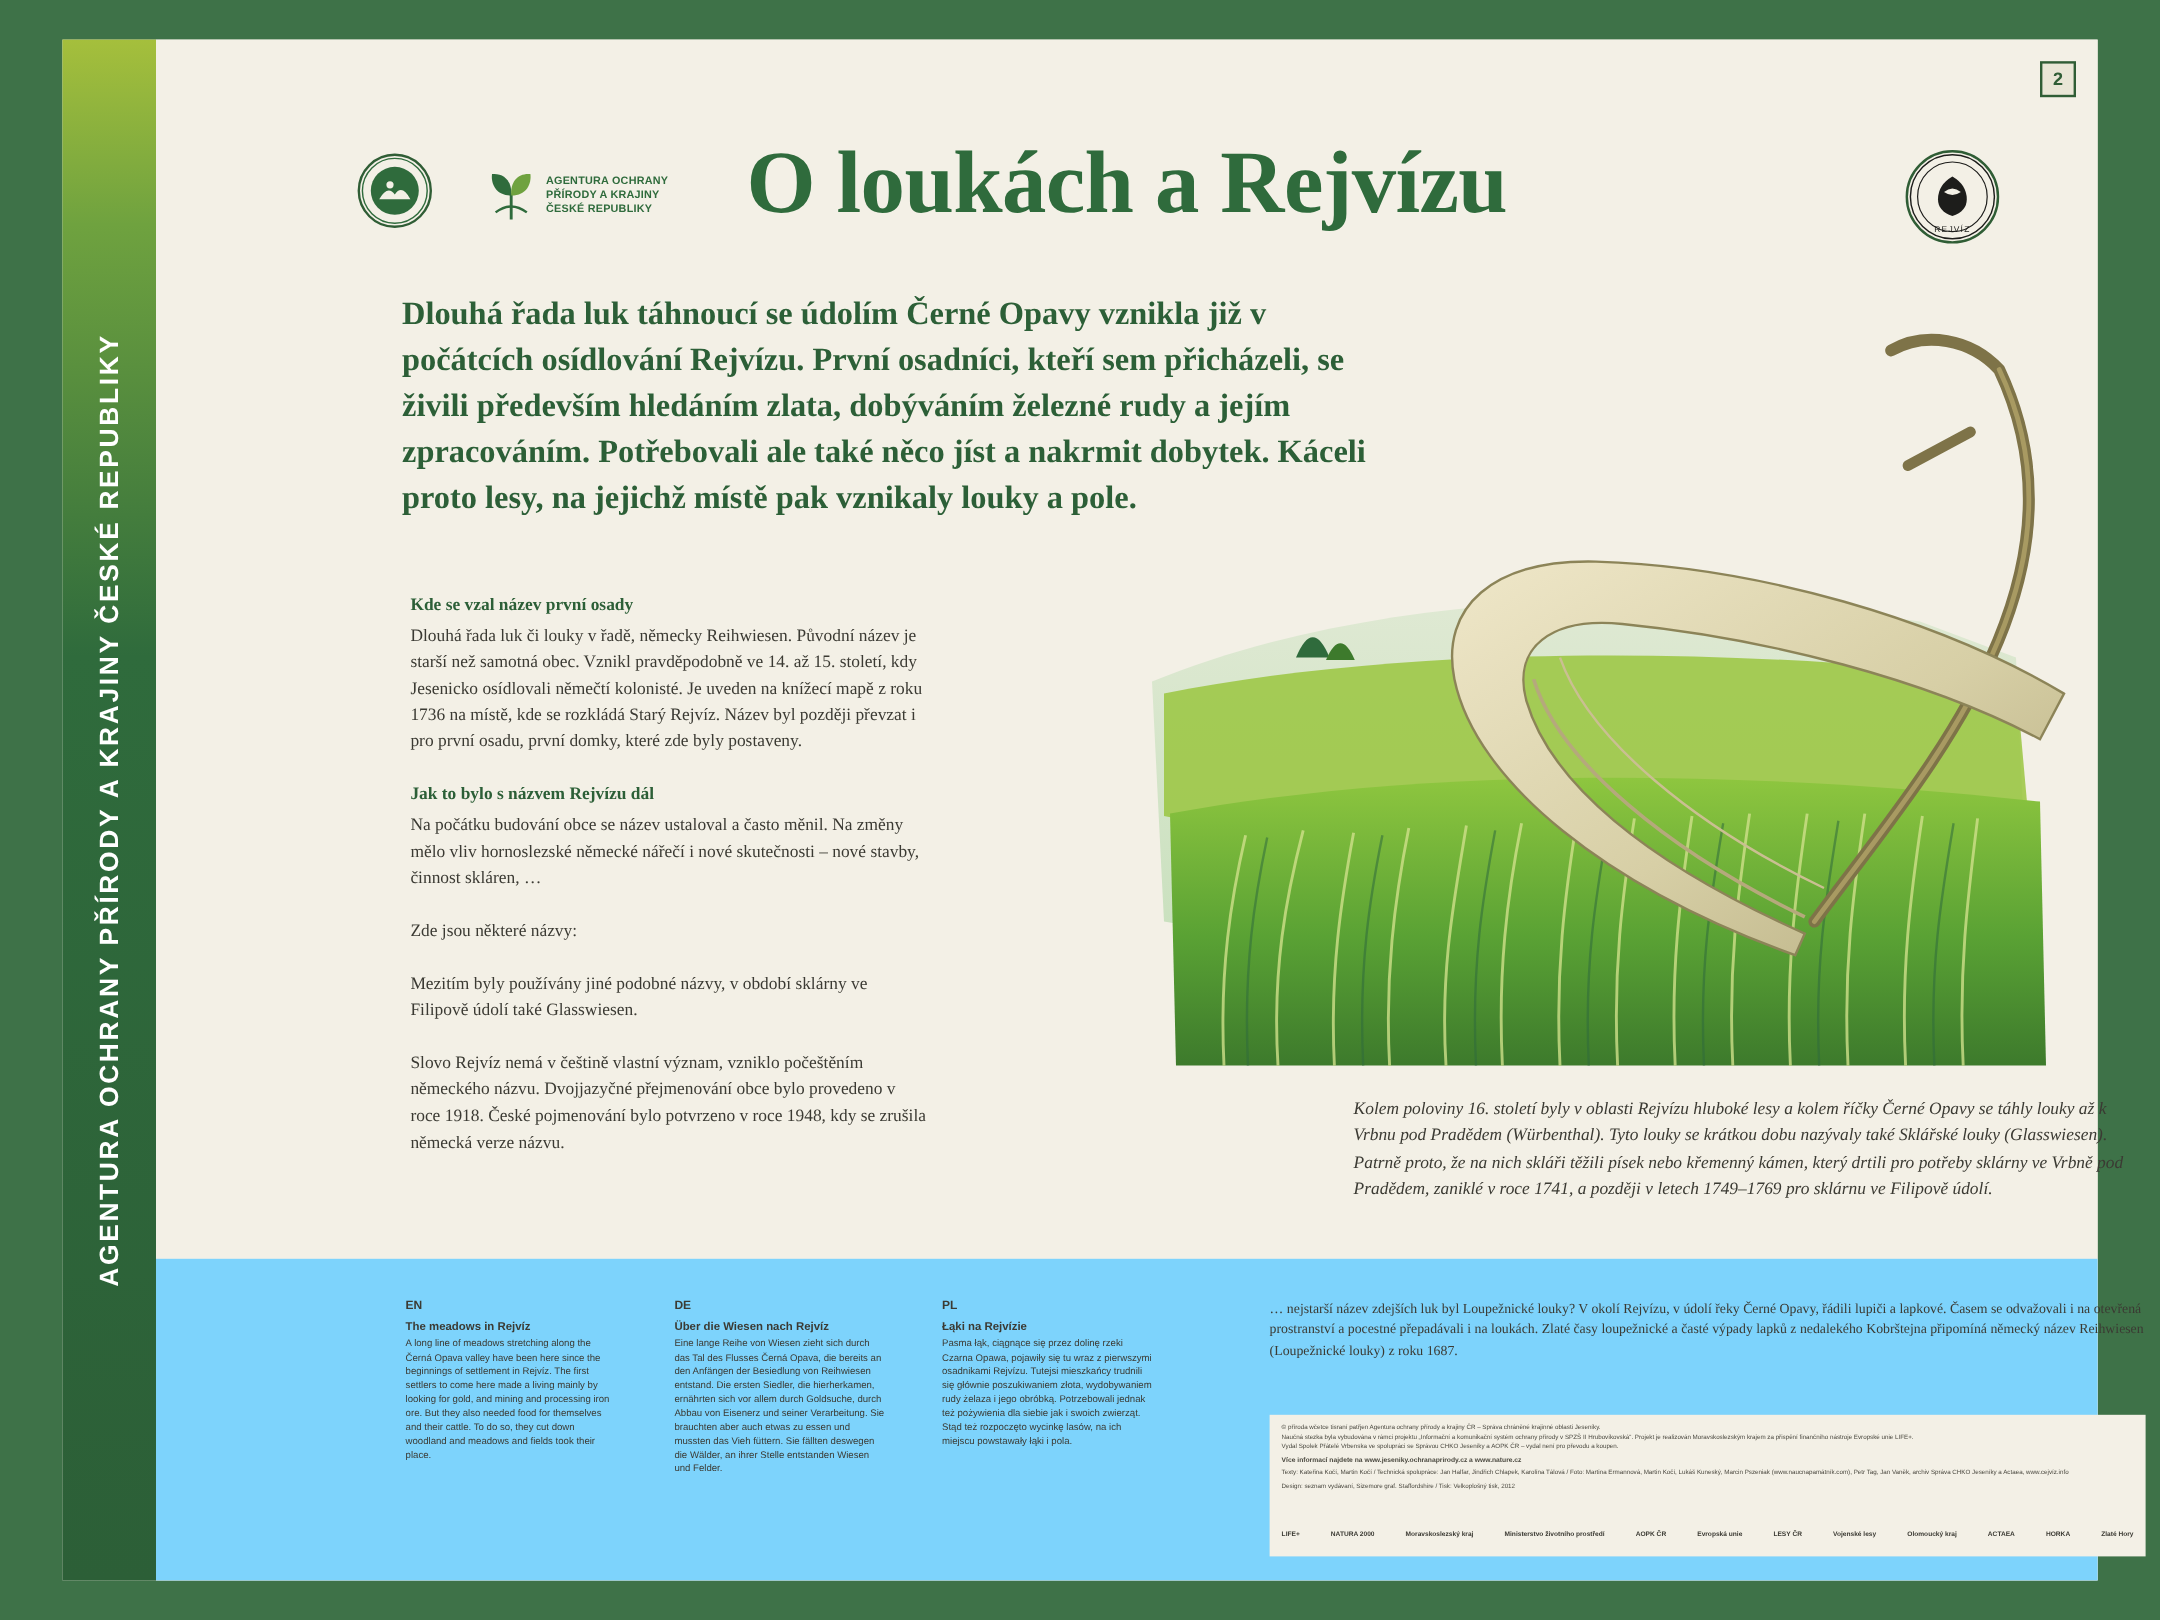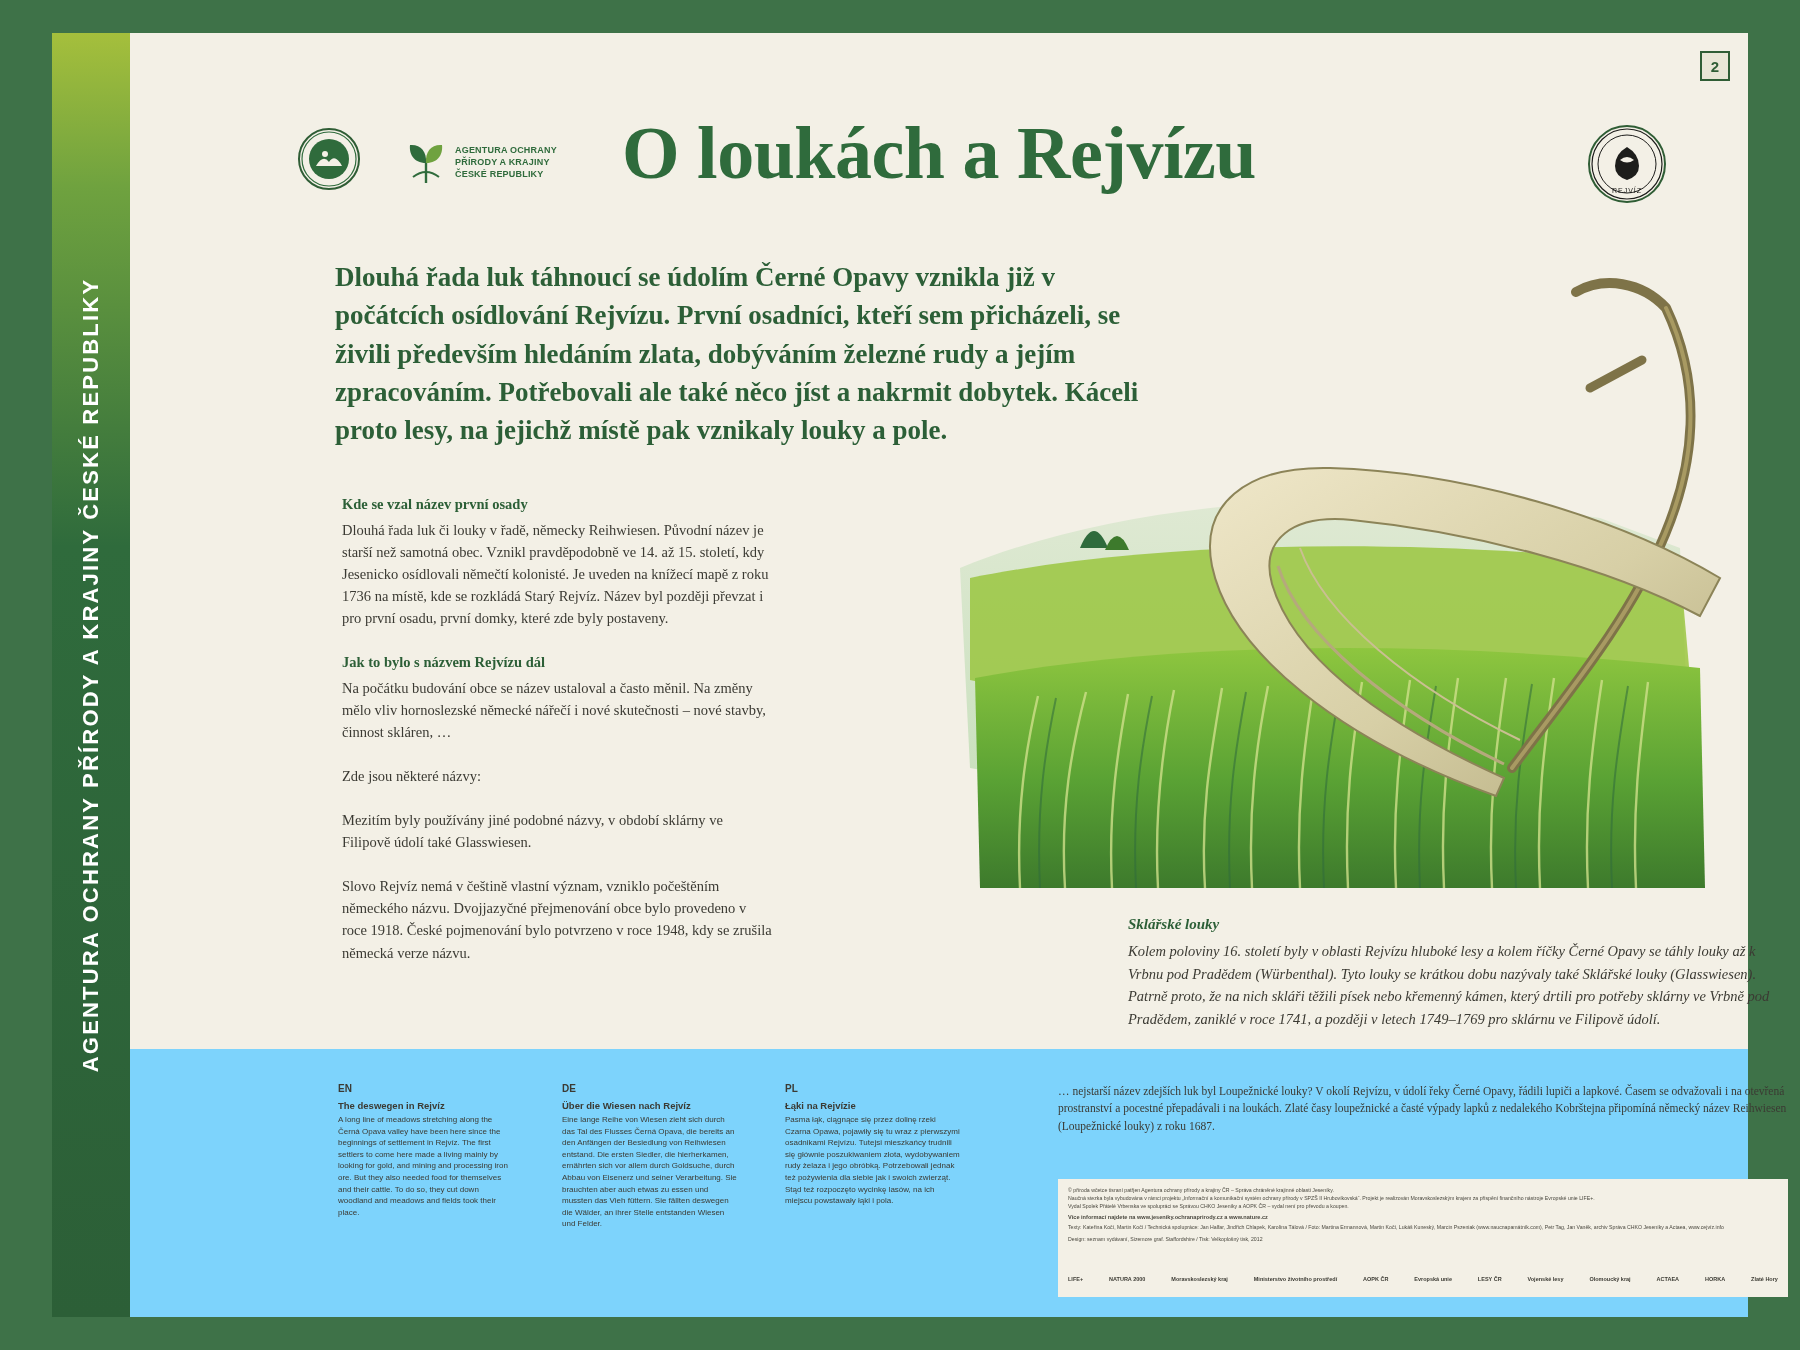--- a/index.html
+++ b/index.html
@@ -81,21 +81,21 @@
     text-align:center;
     color:#2f6b3c;
     font-family:"Liberation Serif", serif;
     font-weight:bold;
     font-size:74px;
     letter-spacing:-0.5px;
   }
   
   .intro{
     position:absolute;
-    left:205px;top:225px;width:830px;
+    left:205px;top:209px;width:830px;
     color:#2c5f37;
     font-weight:bold;
     font-size:27px;
     line-height:1.42;
   }
   
   .col-left{
     position:absolute;
     left:192px;top:460px;width:430px;
     color:#3b3a33;
@@ -306,30 +306,29 @@
       <h3>Jak to bylo s názvem Rejvízu dál</h3>
       <p>Na počátku budování obce se název ustaloval a často měnil. Na změny mělo vliv hornoslezské německé nářečí i nové skutečnosti – nové stavby, činnost skláren, …</p>
 
       <p class="lead-line">Zde jsou některé názvy:</p>
 
       <p>Mezitím byly používány jiné podobné názvy, v období sklárny ve Filipově údolí také Glasswiesen.</p>
       <p>Slovo Rejvíz nemá v češtině vlastní význam, vzniklo počeštěním německého názvu. Dvojjazyčné přejmenování obce bylo provedeno v roce 1918. České pojmenování bylo potvrzeno v roce 1948, kdy se zrušila německá verze názvu.</p>
     </div>
 
     <div class="caption">
-      <h4>Sklářské louky</h4>
       <div>Kolem poloviny 16. století byly v oblasti Rejvízu hluboké lesy a kolem říčky Černé Opavy se táhly louky až k Vrbnu pod Pradědem (Würbenthal). Tyto louky se krátkou dobu nazývaly také Sklářské louky (Glasswiesen). Patrně proto, že na nich skláři těžili písek nebo křemenný kámen, který drtili pro potřeby sklárny ve Vrbně pod Pradědem, zaniklé v roce 1741, a později v letech 1749–1769 pro sklárnu ve Filipově údolí.</div>
     </div>
 
     <div class="band">
       <div class="inner">
 
         <div class="lang" id="lang-en">
           <div class="code">EN</div>
-          <div class="head">The deswegen in Rejvíz</div>
+          <div class="head">The meadows in Rejvíz</div>
           <div class="txt">A long line of meadows stretching along the Černá Opava valley have been here since the beginnings of settlement in Rejvíz. The first settlers to come here made a living mainly by looking for gold, and mining and processing iron ore. But they also needed food for themselves and their cattle. To do so, they cut down woodland and meadows and fields took their place.</div>
         </div>
 
         <div class="lang" id="lang-de">
           <div class="code">DE</div>
           <div class="head">Über die Wiesen nach Rejvíz</div>
           <div class="txt">Eine lange Reihe von Wiesen zieht sich durch das Tal des Flusses Černá Opava, die bereits an den Anfängen der Besiedlung von Reihwiesen entstand. Die ersten Siedler, die hierherkamen, ernährten sich vor allem durch Goldsuche, durch Abbau von Eisenerz und seiner Verarbeitung. Sie brauchten aber auch etwas zu essen und mussten das Vieh füttern. Sie fällten deswegen die Wälder, an ihrer Stelle entstanden Wiesen und Felder.</div>
         </div>
 
         <div class="lang" id="lang-pl">

